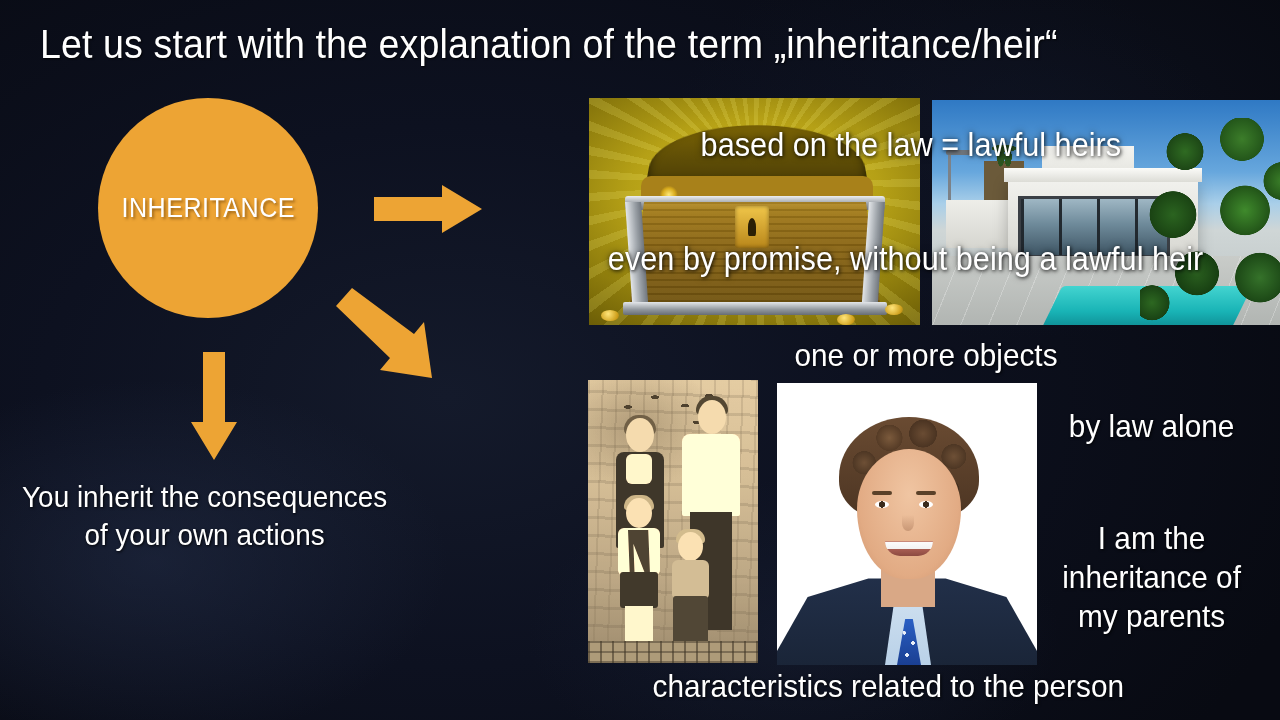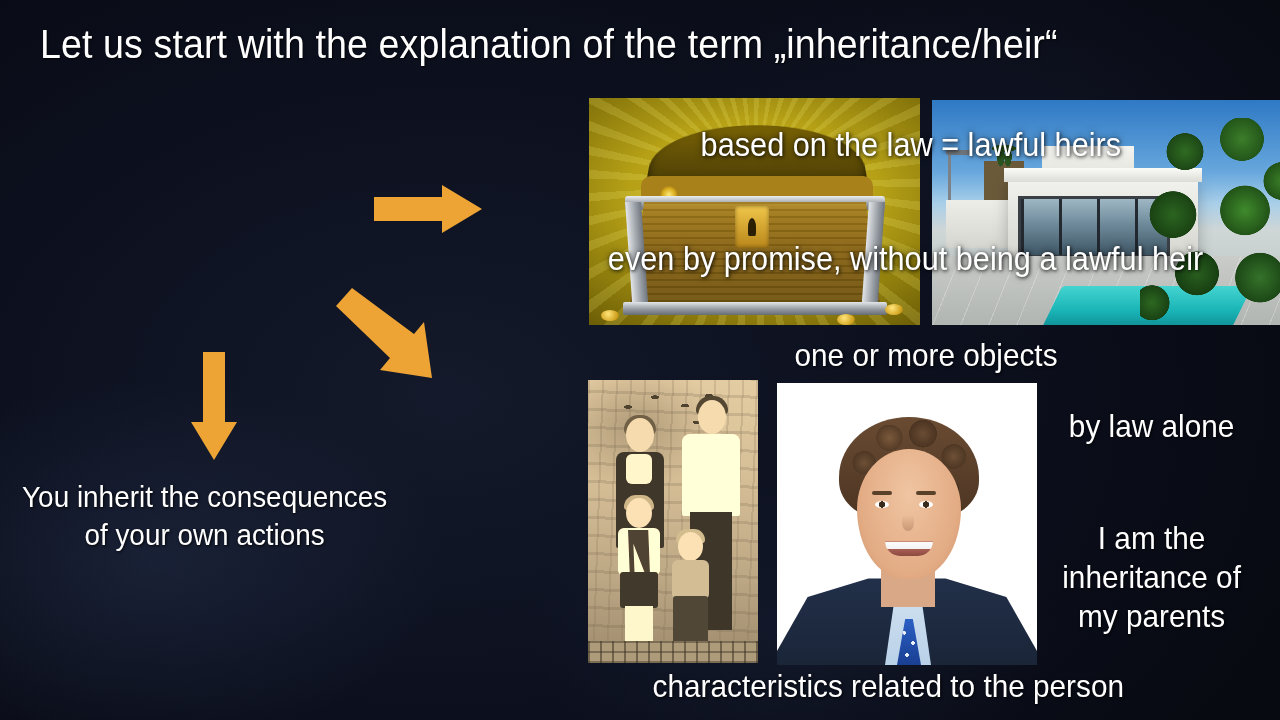--- a/index.html
+++ b/index.html
@@ -457,20 +457,23 @@
 </style>
 </head>
 <body>
 
 <div id="slide">
 
   <div class="bg-texture"></div>
 
   <div class="slide-title">Let us start with the explanation of the term „inheritance/heir“</div>
 
+  <div class="circle-node">
+    <span class="circle-label">INHERITANCE</span>
+  </div>
 
   <div class="arrow arrow-right">
     <svg viewBox="0 0 108 48" xmlns="http://www.w3.org/2000/svg">
       <polygon points="0,12 68,12 68,0 108,24 68,48 68,36 0,36" fill="#eda434"></polygon>
     </svg>
   </div>
 
   <div class="arrow arrow-down">
     <svg viewBox="0 0 46 108" xmlns="http://www.w3.org/2000/svg">
       <polygon points="12,0 34,0 34,70 46,70 23,108 0,70 12,70" fill="#eda434"></polygon>

